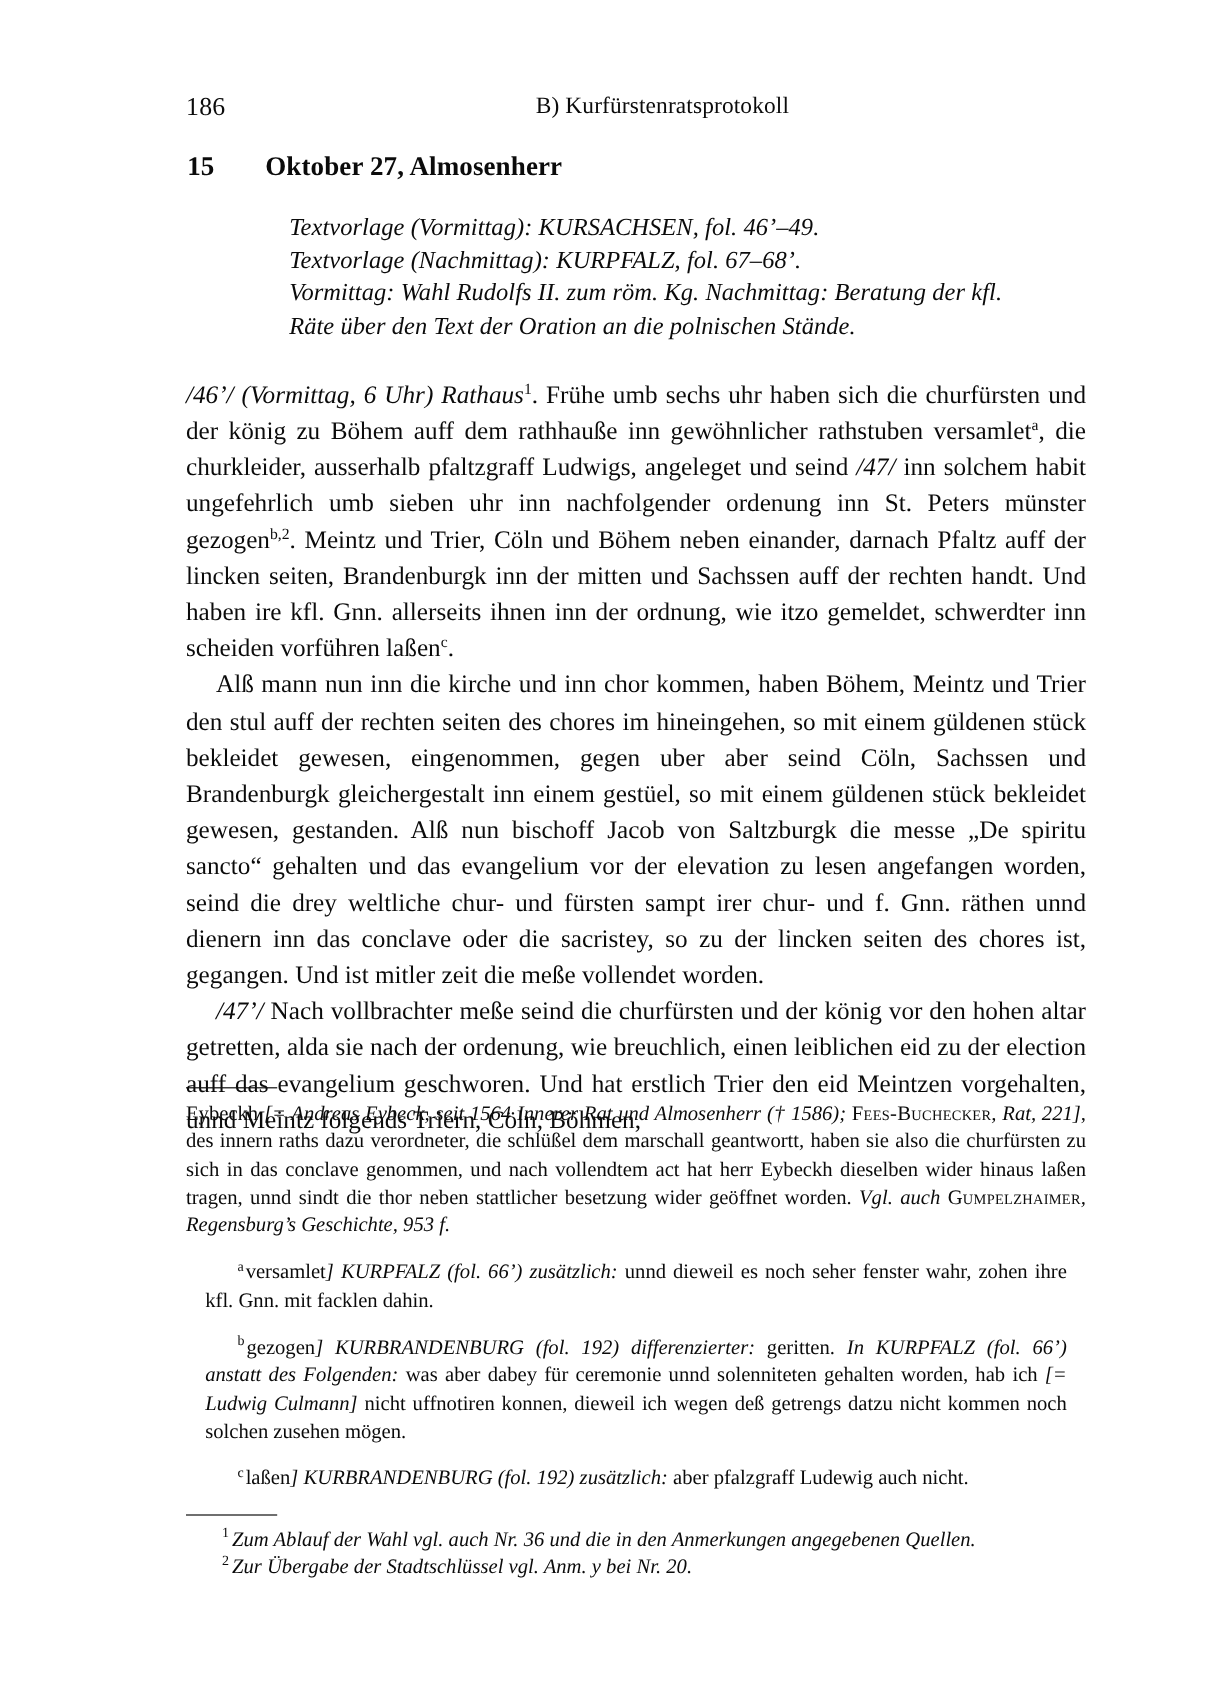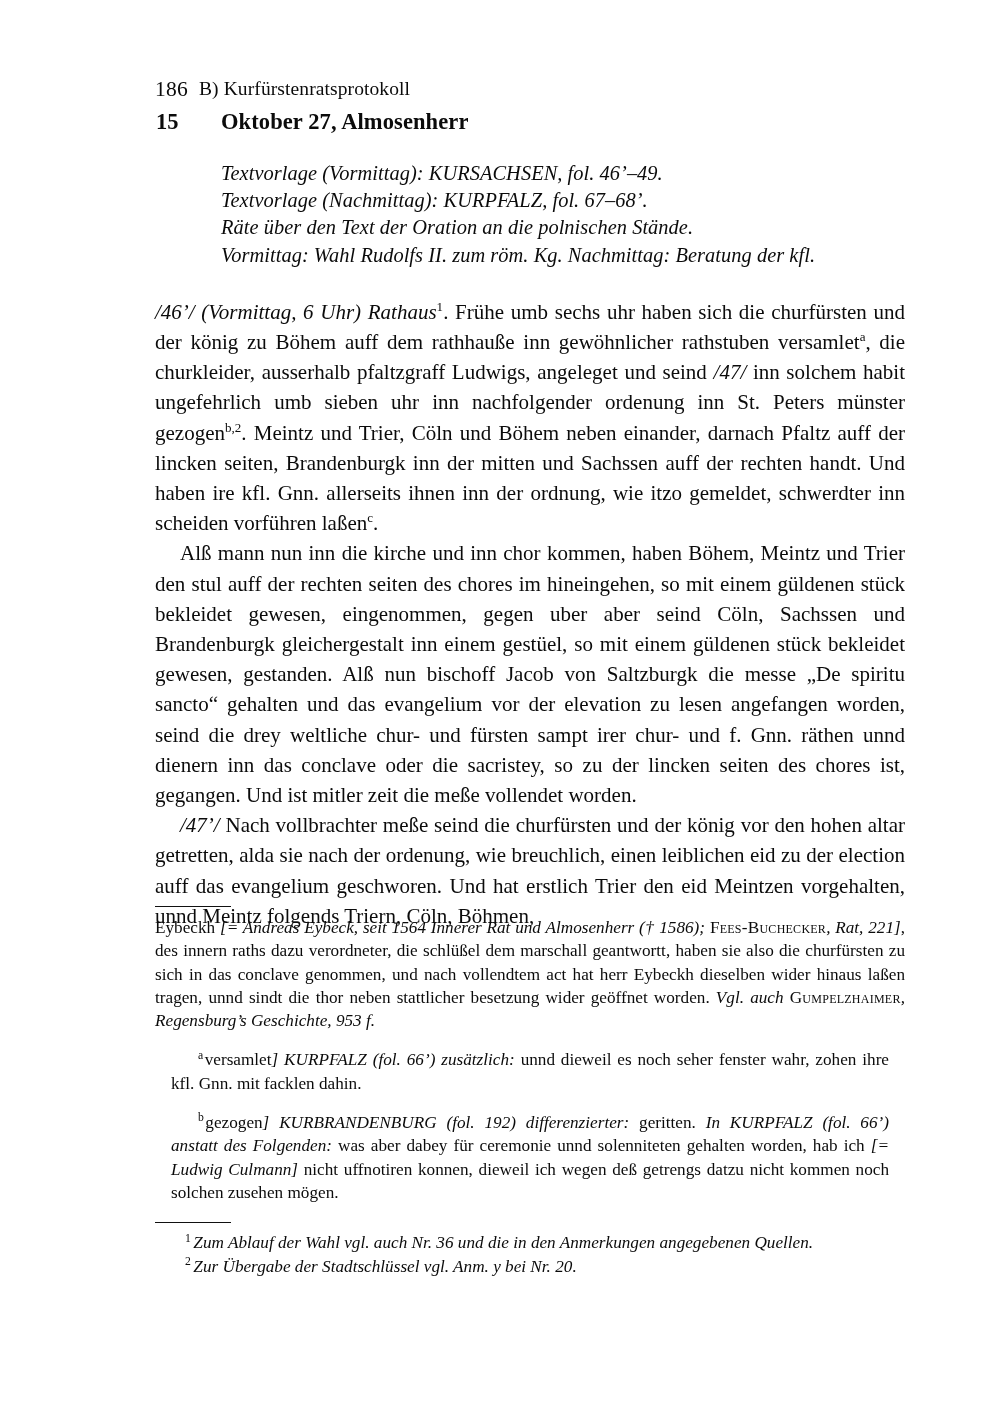--- a/index.html
+++ b/index.html
@@ -41,49 +41,51 @@
     left: 0;
     top: 0;
     font-size: 21.5px;
     letter-spacing: 0.2px;
   }
   .running-title {
     position: absolute;
     left: 0;
     right: 0;
     top: 0;
+    text-align: center;
     font-size: 19.5px;
     letter-spacing: 0.1px;
     padding-left: 44px;
   }
 
   
   .section-heading {
     position: relative;
+    margin-top: 17px;
     height: 32px;
     font-weight: bold;
     font-size: 22.5px;
     line-height: 32px;
   }
   .section-number {
     position: absolute;
     left: 1px;
     top: 0;
   }
   .section-title {
     position: absolute;
     left: 66px;
     top: 0;
     letter-spacing: 0.1px;
   }
 
   
   .regest {
     margin-top: 22px;
-    margin-left: 66px;
+    margin-left: 86px;
     width: 684px;
     font-style: italic;
     font-size: 20.4px;
     line-height: 27.2px;
     letter-spacing: 0.05px;
   }
   .regest div { white-space: pre-wrap; }
 
   
   .body-text {
@@ -184,22 +186,22 @@
     </div>
 
     <div class="section-heading">
       <span class="section-number">15</span>
       <span class="section-title">Oktober 27, Almosenherr</span>
     </div>
 
     <div class="regest">
       <div>Textvorlage (Vormittag): KURSACHSEN, fol. 46’–49.</div>
       <div>Textvorlage (Nachmittag): KURPFALZ, fol. 67–68’.</div>
+      <div>Vormittag: Wahl Rudolfs II. zum röm. Kg. Nachmittag: Beratung der kfl.</div>
       <div>Räte über den Text der Oration an die polnischen Stände.</div>
-      <div>Vormittag: Wahl Rudolfs II. zum röm. Kg. Nachmittag: Beratung der kfl.</div>
     </div>
 
     <div class="body-text">
 
       <p><i>/46’/ (Vormittag, 6 Uhr) Rathaus</i><sup class="upright">1</sup><span>. Frühe umb sechs uhr haben sich die churfürsten und der könig zu Böhem auff dem rathhauße inn gewöhnlicher rathstuben versamlet</span><sup class="upright">a</sup><span>, die churkleider, ausserhalb pfaltzgraff Ludwigs, angeleget und seind </span><i>/47/</i><span> inn solchem habit ungefehrlich umb sieben uhr inn nachfolgender ordenung inn St. Peters münster gezogen</span><sup class="upright">b,2</sup><span>. Meintz und Trier, Cöln und Böhem neben einander, darnach Pfaltz auff der lincken seiten, Brandenburgk inn der mitten und Sachssen auff der rechten handt. Und haben ire kfl. Gnn. allerseits ihnen inn der ordnung, wie itzo gemeldet, schwerdter inn scheiden vorführen laßen</span><sup class="upright">c</sup><span>.</span></p>
 
       <p class="indented">Alß mann nun inn die kirche und inn chor kommen, haben Böhem, Meintz und Trier den stul auff der rechten seiten des chores im hineingehen, so mit einem güldenen stück bekleidet gewesen, eingenommen, gegen uber aber seind Cöln, Sachssen und Brandenburgk gleichergestalt inn einem gestüel, so mit einem güldenen stück bekleidet gewesen, gestanden. Alß nun bischoff Jacob von Saltzburgk die messe „De spiritu sancto“ gehalten und das evangelium vor der elevation zu lesen angefangen worden, seind die drey weltliche chur- und fürsten sampt irer chur- und f. Gnn. räthen unnd dienern inn das conclave oder die sacristey, so zu der lincken seiten des chores ist, gegangen. Und ist mitler zeit die meße vollendet worden.</p>
 
       <p class="indented"><i>/47’/</i><span> Nach vollbrachter meße seind die churfürsten und der könig vor den hohen altar getretten, alda sie nach der ordenung, wie breuchlich, einen leiblichen eid zu der election auff das evangelium geschworen. Und hat erstlich Trier den eid Meintzen vorgehalten, unnd Meintz folgends Triern, Cöln, Böhmen,</span></p>
 
@@ -211,20 +213,21 @@
     <div class="fn-rule"></div>
 
     <div class="fn-cont"><span>Eybeckh </span><i>[= Andreas Eybeck, seit 1564 Innerer Rat und Almosenherr († 1586); </i><span class="sc">Fees-Buchecker</span><i>, Rat, 221]</i><span>, des innern raths dazu verordneter, die schlüßel dem marschall geantwortt, haben sie also die churfürsten zu sich in das conclave genommen, und nach vollendtem act hat herr Eybeckh dieselben wider hinaus laßen tragen, unnd sindt die thor neben stattlicher besetzung wider geöffnet worden. </span><i>Vgl. auch </i><span class="sc">Gumpelzhaimer</span><i>, Regensburg’s Geschichte, 953 f.</i></div>
 
     <div class="variant-block">
 
       <p><span class="vmark">a</span><span>versamlet</span><i>] </i><i>KURPFALZ (fol. 66’) zusätzlich:</i><span> unnd dieweil es noch seher fenster wahr, zohen ihre kfl. Gnn. mit facklen dahin.</span></p>
 
       <p><span class="vmark">b</span><span>gezogen</span><i>] </i><i>KURBRANDENBURG (fol. 192) differenzierter:</i><span> geritten. </span><i>In KURPFALZ (fol. 66’) anstatt des Folgenden:</i><span> was aber dabey für ceremonie unnd solenniteten gehalten worden, hab ich </span><i>[= Ludwig Culmann]</i><span> nicht uffnotiren konnen, dieweil ich wegen deß getrengs datzu nicht kommen noch solchen zusehen mögen.</span></p>
 
+      <p><span class="vmark">c</span><span>laßen</span><i>] </i><i>KURBRANDENBURG (fol. 192) zusätzlich:</i><span> aber pfalzgraff Ludewig auch nicht.</span></p>
 
     </div>
 
     <div class="numnotes">
       <div class="fn-rule"></div>
       <p><span class="nmark">1</span><span>Zum Ablauf der Wahl vgl. auch Nr. 36 und die in den Anmerkungen angegebenen Quellen.</span></p>
       <p><span class="nmark">2</span><span>Zur Übergabe der Stadtschlüssel vgl. Anm. y bei Nr. 20.</span></p>
     </div>
 
   </div>

